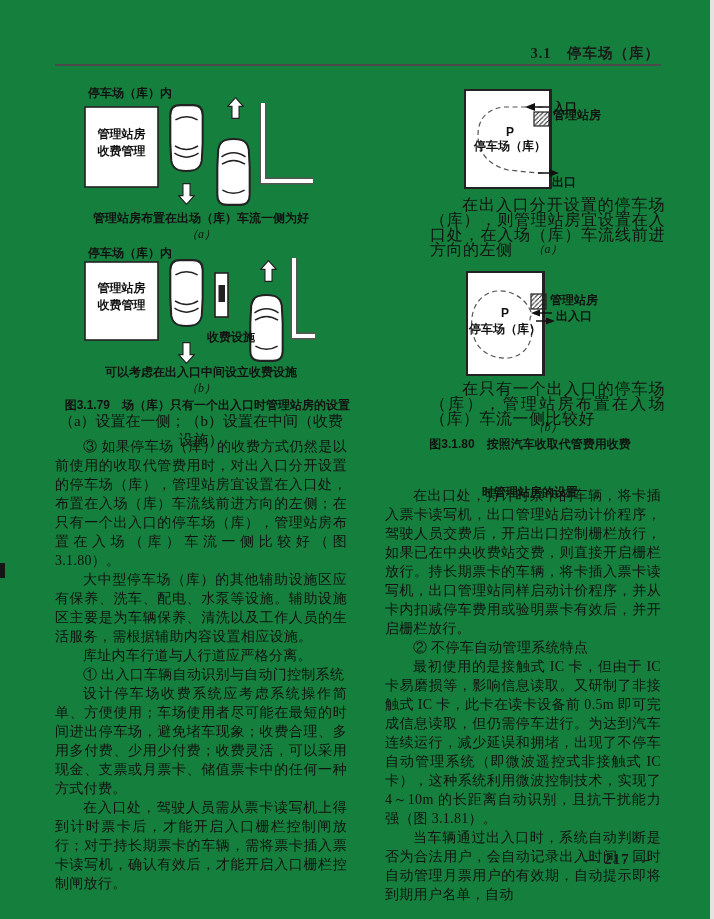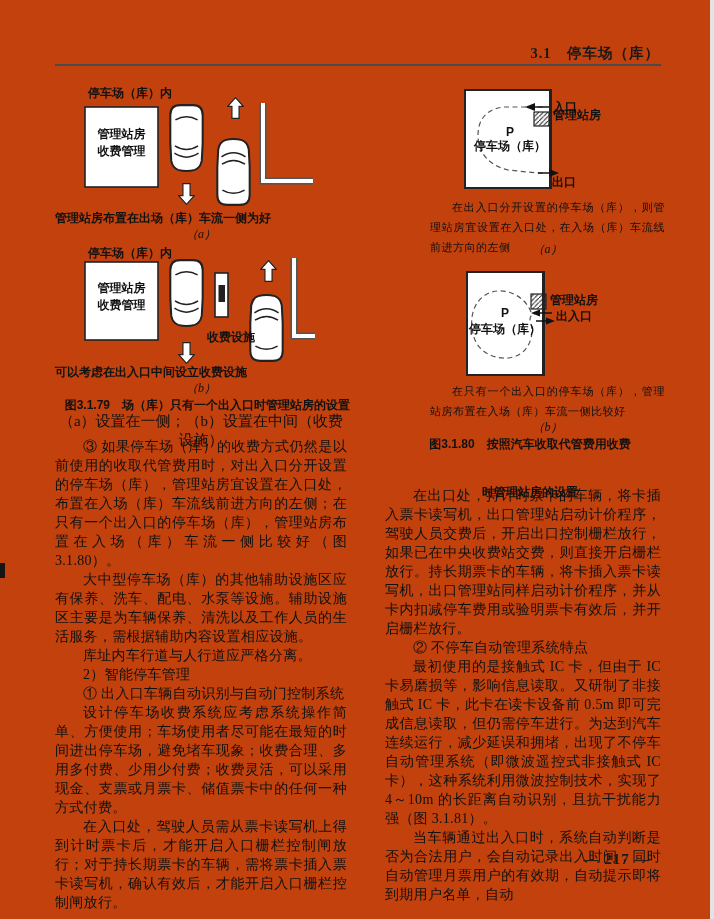--- a/index.html
+++ b/index.html
@@ -1,32 +1,32 @@
 <!DOCTYPE html>
 <html><head>
 <meta charset="utf-8">
 <style>
   html,body{margin:0;padding:0;background:#fff;}
-  .page{position:relative;width:714px;height:919px;background:#c2410c;overflow:hidden;
+  .page{position:relative;width:714px;height:919px;background:#15803d;overflow:hidden;
         font-family:"Liberation Serif","DejaVu Serif",serif;color:#1a1a1a;}
   .abs{position:absolute;}
   .hdr-title{font-weight:bold;font-size:14.5px;letter-spacing:1px;text-align:right;}
   .hdr-rule{background:#4a4a4a;height:2px;}
   .scan-edge{right:0;top:0;width:4px;height:919px;background:#e3e3e3;}
   .margin-mark{left:0;top:563px;width:5px;height:15px;background:#151515;}
   .dlabel{font-family:"Liberation Sans","DejaVu Sans",sans-serif;font-weight:bold;
           font-size:12px;line-height:14px;color:#111;white-space:nowrap;text-align:center;}
   .dlabel2{line-height:17px;text-align:center;white-space:normal;}
   .dcap{font-family:"Liberation Sans","DejaVu Sans",sans-serif;font-weight:bold;
-        font-size:12px;color:#111;}
+        font-size:12px;text-align:center;color:#111;}
   .dtag{font-size:12px;text-align:center;color:#111;font-style:italic;}
   .figtitle{font-family:"Liberation Sans","DejaVu Sans",sans-serif;font-weight:bold;
             font-size:12px;text-align:center;color:#111;}
   .figsub{font-size:15px;text-align:center;color:#111;}
-  .subcap{font-size:11px;line-height:20px;text-align:justify;text-indent:2em;
+  .subcap{font-size:16px;line-height:15px;text-align:justify;text-indent:2em;
           color:#111;letter-spacing:0.5px;}
   .bodytext{font-size:14px;line-height:19px;text-align:justify;letter-spacing:0.3px;color:#111;}
   .bodytext p{margin:0;text-indent:2em;}
   .footer{font-weight:bold;font-size:15px;text-align:center;letter-spacing:1px;}
   svg{display:block;}
 </style>
 </head>
 <body>
 
 <svg width="0" height="0" style="position:absolute" aria-hidden="true">
@@ -102,21 +102,20 @@
   <div class="abs dcap" style="left:55px;top:364px;width:292px;">可以考虑在出入口中间设立收费设施</div>
   <div class="abs dtag" style="left:55px;top:380px;width:292px;">（b）</div>
 
   <div class="abs figtitle" style="left:50px;top:397px;width:300px;text-align:right;">图3.1.79　场（库）只有一个出入口时管理站房的设置</div>
   <div class="abs figsub" style="left:55px;top:412px;width:292px;">（a）设置在一侧；（b）设置在中间（收费设施）</div>
 
   <div class="abs bodytext" style="left:55px;top:437px;width:292px;">
     <p>③ 如果停车场（库）的收费方式仍然是以前使用的收取代管费用时，对出入口分开设置的停车场（库），管理站房宜设置在入口处，布置在入场（库）车流线前进方向的左侧；在只有一个出入口的停车场（库），管理站房布置在入场（库）车流一侧比较好（图3.1.80）。</p>
     <p>大中型停车场（库）的其他辅助设施区应有保养、洗车、配电、水泵等设施。辅助设施区主要是为车辆保养、清洗以及工作人员的生活服务，需根据辅助内容设置相应设施。</p>
     <p>库址内车行道与人行道应严格分离。</p>
-    <p>2）智能停车管理</p>
     <p>① 出入口车辆自动识别与自动门控制系统</p>
     <p>设计停车场收费系统应考虑系统操作简单、方便使用；车场使用者尽可能在最短的时间进出停车场，避免堵车现象；收费合理、多用多付费、少用少付费；收费灵活，可以采用现金、支票或月票卡、储值票卡中的任何一种方式付费。</p>
     <p>在入口处，驾驶人员需从票卡读写机上得到计时票卡后，才能开启入口栅栏控制闸放行；对于持长期票卡的车辆，需将票卡插入票卡读写机，确认有效后，才能开启入口栅栏控制闸放行。</p>
   </div>
 
   <svg class="abs" style="left:440px;top:85px;" width="220" height="110">
     <rect x="25" y="5" width="85" height="98" fill="#fff" stroke="#222" stroke-width="2"></rect>
     <line x1="110.5" y1="4" x2="110.5" y2="104" stroke="#222" stroke-width="3"></line>
     <path d="M103,22 H64 C46,24 38,35 38,50 C38,66 47,80 68,85 L97,88 H104" fill="none" stroke="#555" stroke-width="1.2" stroke-dasharray="5,3.5"></path>
     <line x1="109" y1="22" x2="95" y2="22" stroke="#111" stroke-width="1.5"></line>

